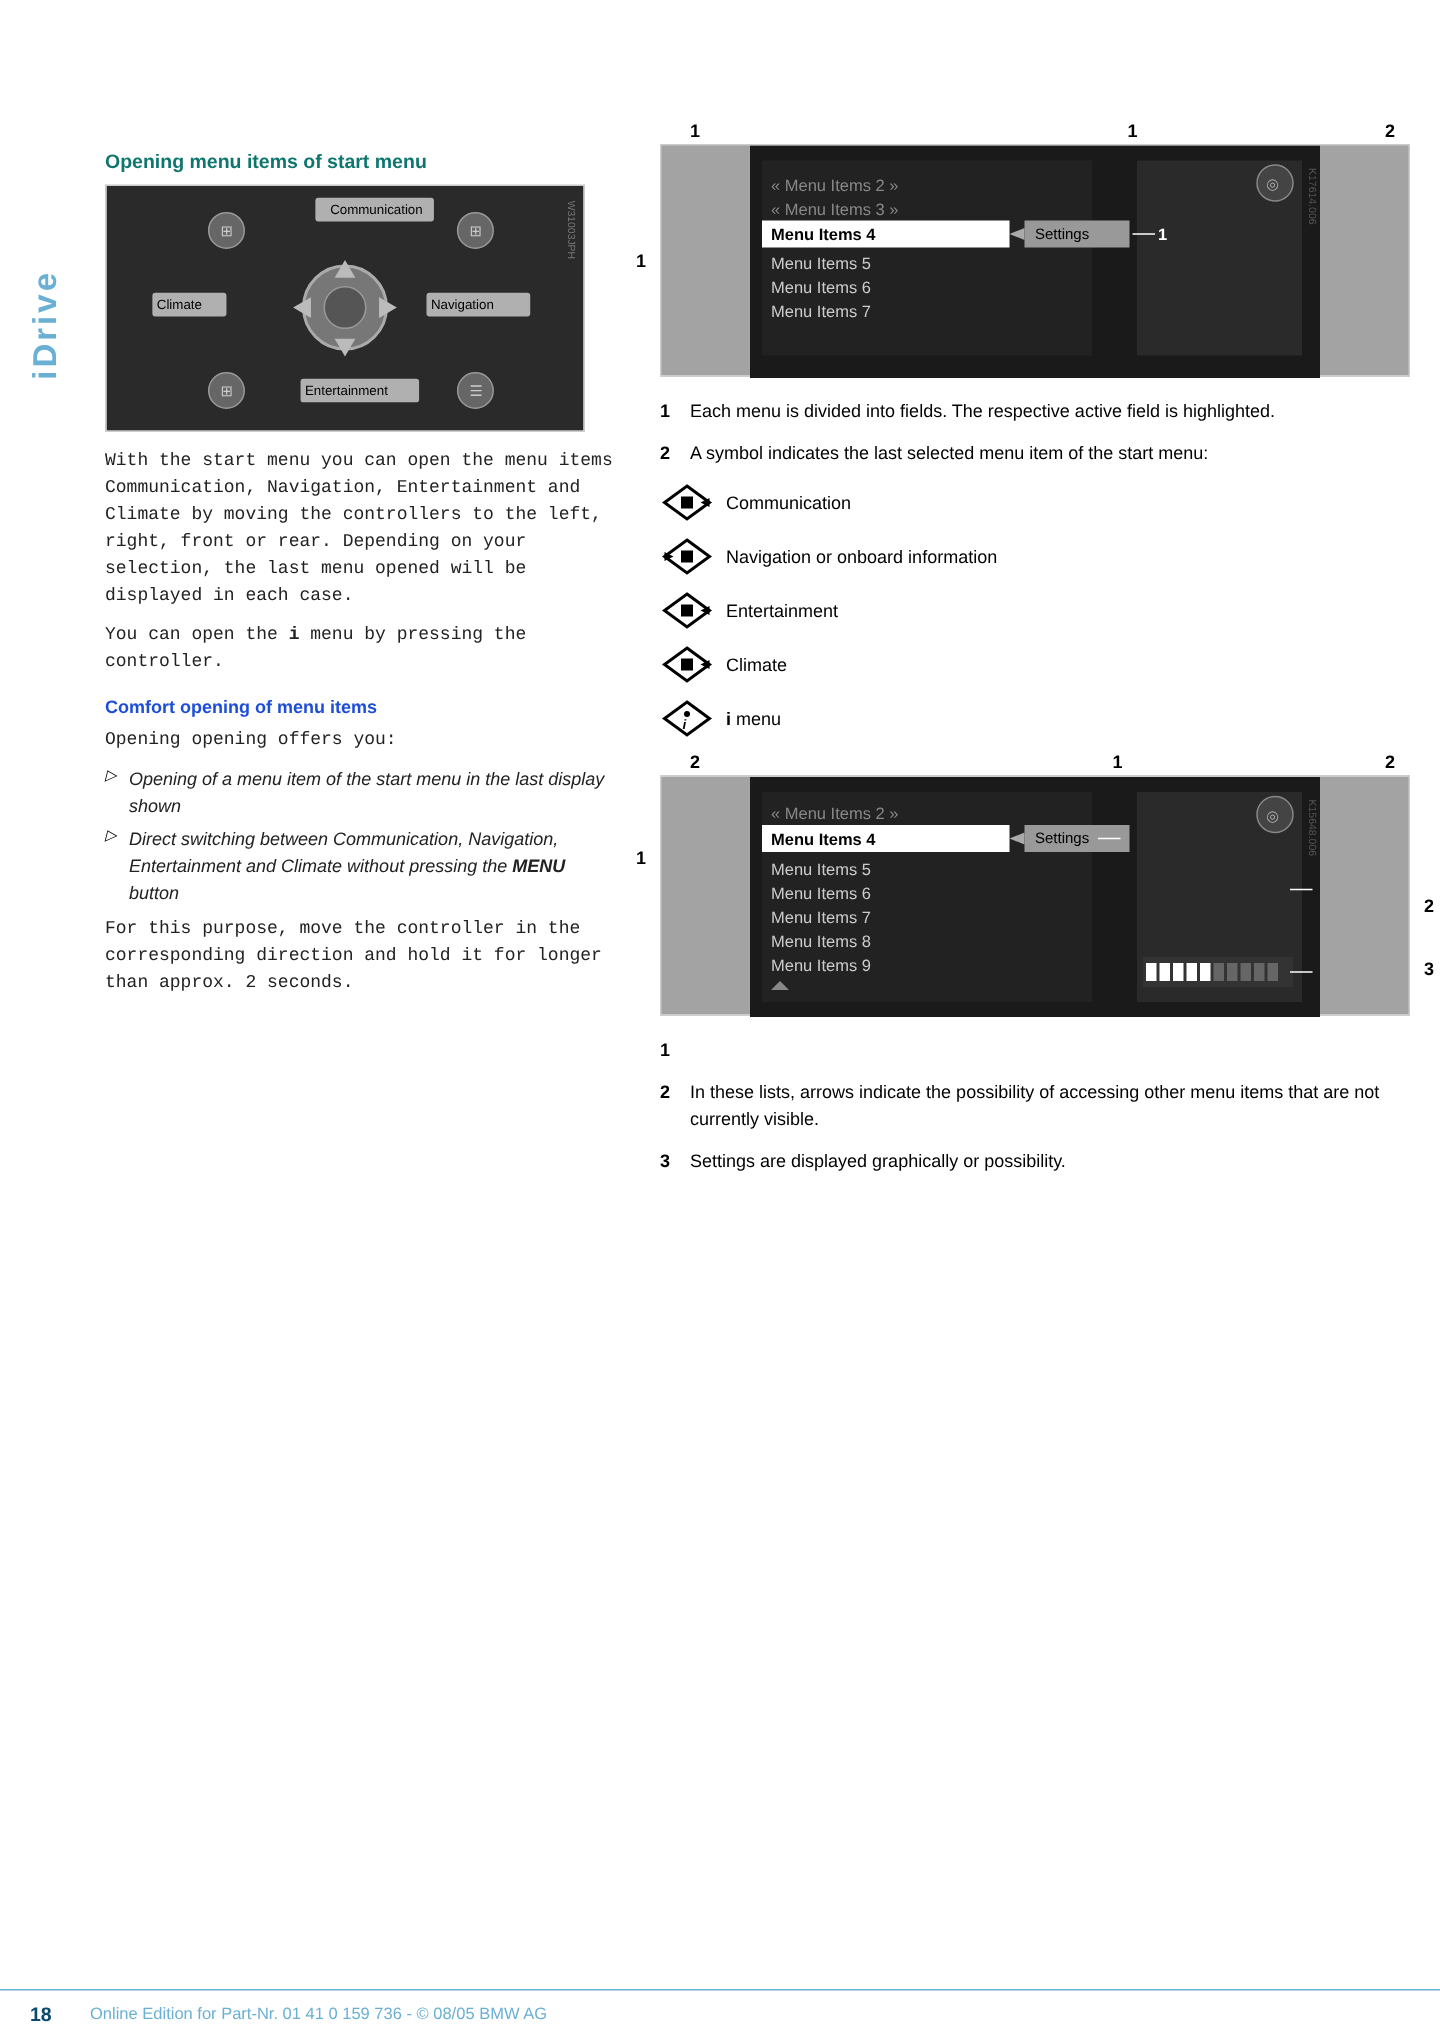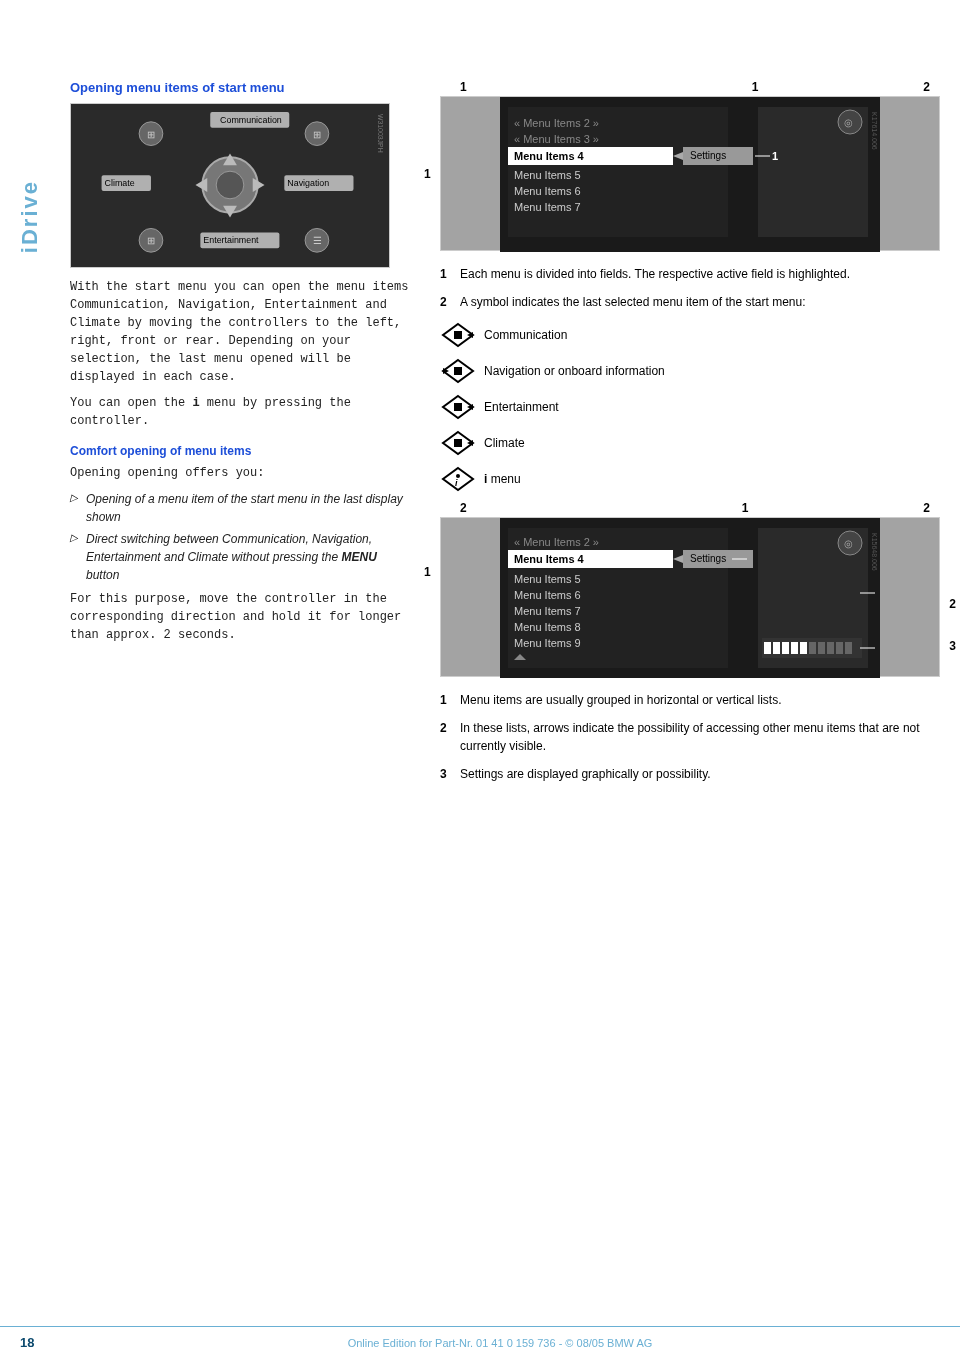--- a/index.html
+++ b/index.html
@@ -56,24 +56,25 @@
     .left-col {
       flex: 0 0 340px;
     }
 
     .right-col {
       flex: 1;
     }
 
     
     .section-heading {
-      color: #1d4ed8;
+      color: #0f766e;
       font-size: 13px;
       font-weight: bold;
       margin-bottom: 8px;
+      margin-top: 20px;
     }
 
     .sub-heading {
       color: #1d4ed8;
       font-size: 12px;
       font-weight: bold;
       margin-bottom: 6px;
       margin-top: 14px;
     }
 
@@ -204,21 +205,21 @@
     .page-number {
       font-size: 13px;
       font-weight: bold;
       color: #0c4a6e;
       min-width: 40px;
     }
 
     .footer-text {
       font-size: 11px;
       color: #6ab0d4;
-      text-align: center;
+      text-align: left;
       flex: 1;
     }
 
     
     .display-wrapper {
       position: relative;
       margin-bottom: 14px;
     }
 
     .outside-num {
@@ -484,21 +485,20 @@
                 <line x1="360" y1="130" x2="375" y2="130" stroke="#fff" stroke-width="1"></line>
 
                 <text x="374" y="15" font-size="7" fill="#555" writing-mode="vertical-rl">K15648.006</text>
               </svg>
             </div>
           </div>
         </div>
 
         <div class="numbered-item">
           <span class="num">1</span>
-          <span>Menu items are usually grouped in horizontal or vertical lists.</span>
         </div>
         <div class="numbered-item">
           <span class="num">2</span>
           <span>In these lists, arrows indicate the possibility of accessing other menu items that are not currently visible.</span>
         </div>
         <div class="numbered-item">
           <span class="num">3</span>
           <span>Settings are displayed graphically or possibility.</span>
         </div>
 

